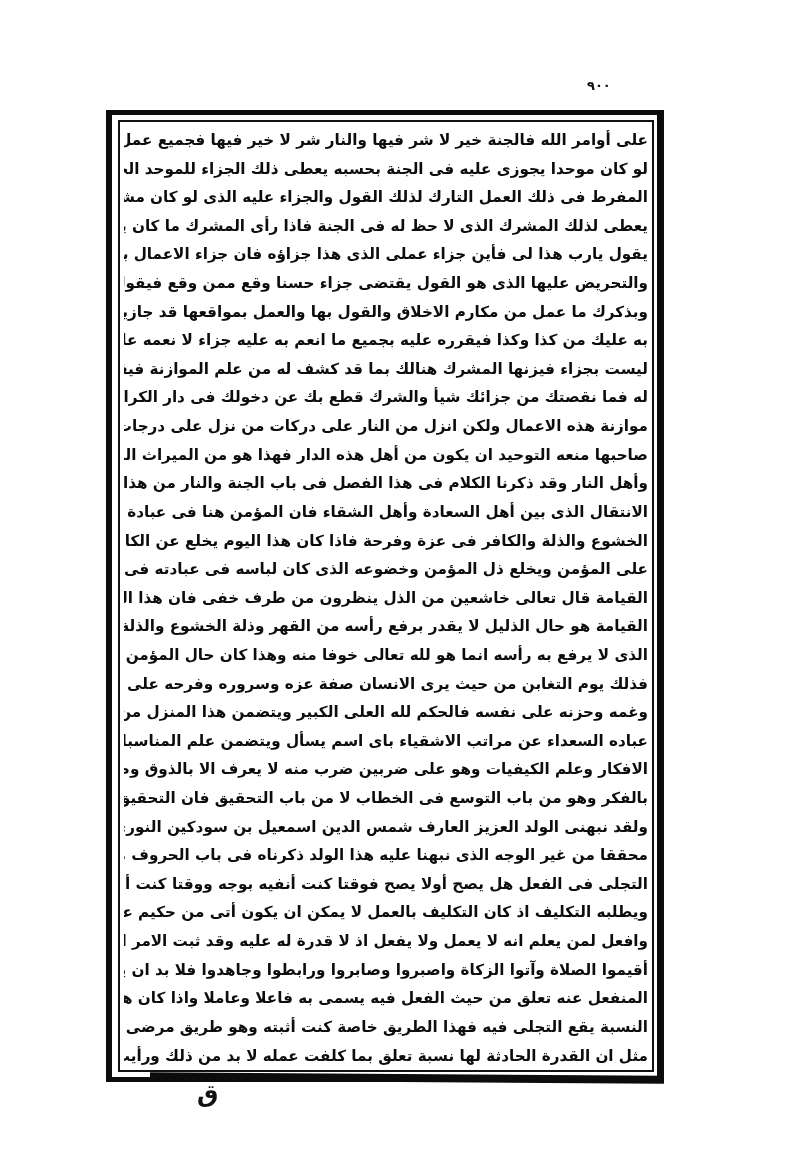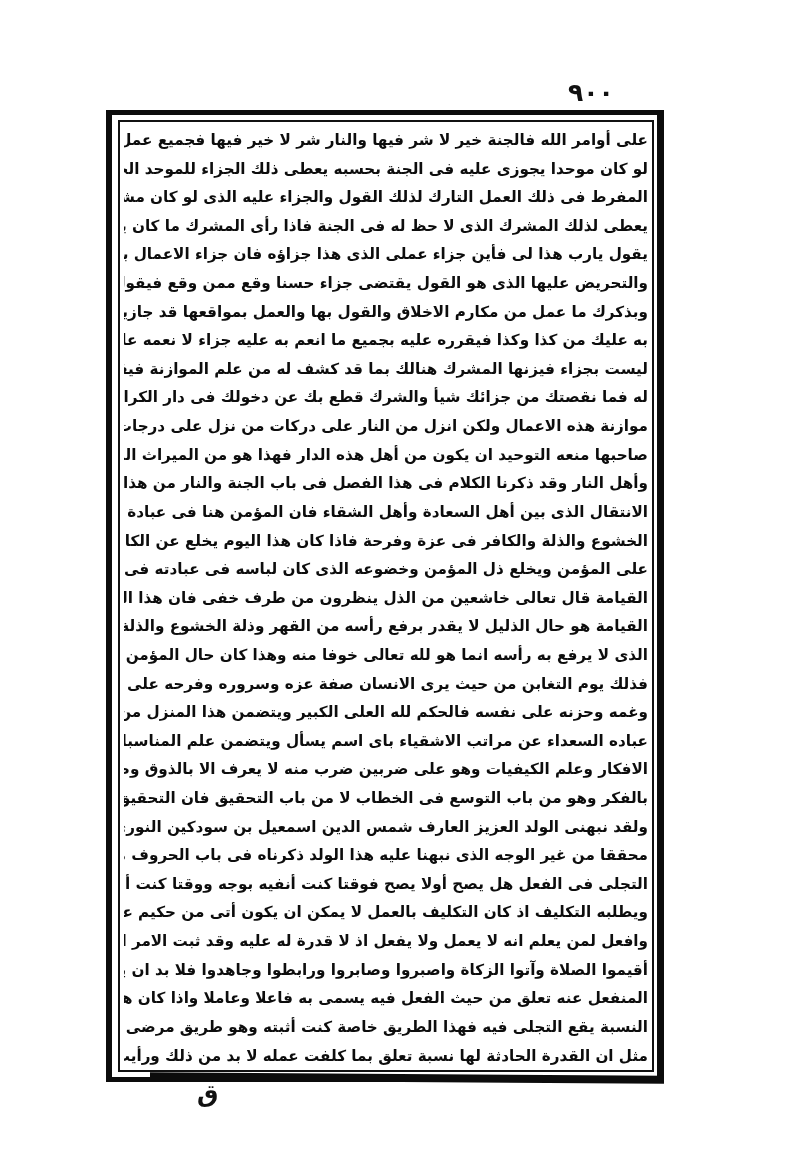--- a/index.html
+++ b/index.html
@@ -1,17 +1,17 @@
 <!DOCTYPE html>
 <html><head>
 <meta charset="utf-8">
 <style>
   html, body { margin: 0; padding: 0; background: #ffffff; }
   body { width: 800px; height: 1172px; position: relative; overflow: hidden; font-family: "DejaVu Sans", sans-serif; color: #111; }
-  .page-number { position: absolute; left: 568px; top: 78px; font-size: 25px; font-weight: bold; letter-spacing: 1px; color: #111; }
+  .page-number { position: absolute; left: 587px; top: 78px; font-size: 13px; font-weight: bold; letter-spacing: 1px; color: #111; }
   .frame-outer {
     position: absolute; left: 106px; top: 110px; width: 558px; height: 972px;
     border: 5px solid #0c0c0c; border-left-width: 6px; border-right-width: 7px;
     box-sizing: border-box;
   }
   .frame-inner {
     position: absolute; left: 118px; top: 120px; width: 536px; height: 952px;
     border: 2px solid #111; box-sizing: border-box;
   }
   .frame-shadow-bottom { position: absolute; left: 150px; top: 1074px; width: 514px; height: 8px; background: #0c0c0c; transform: skewY(0.4deg); }

